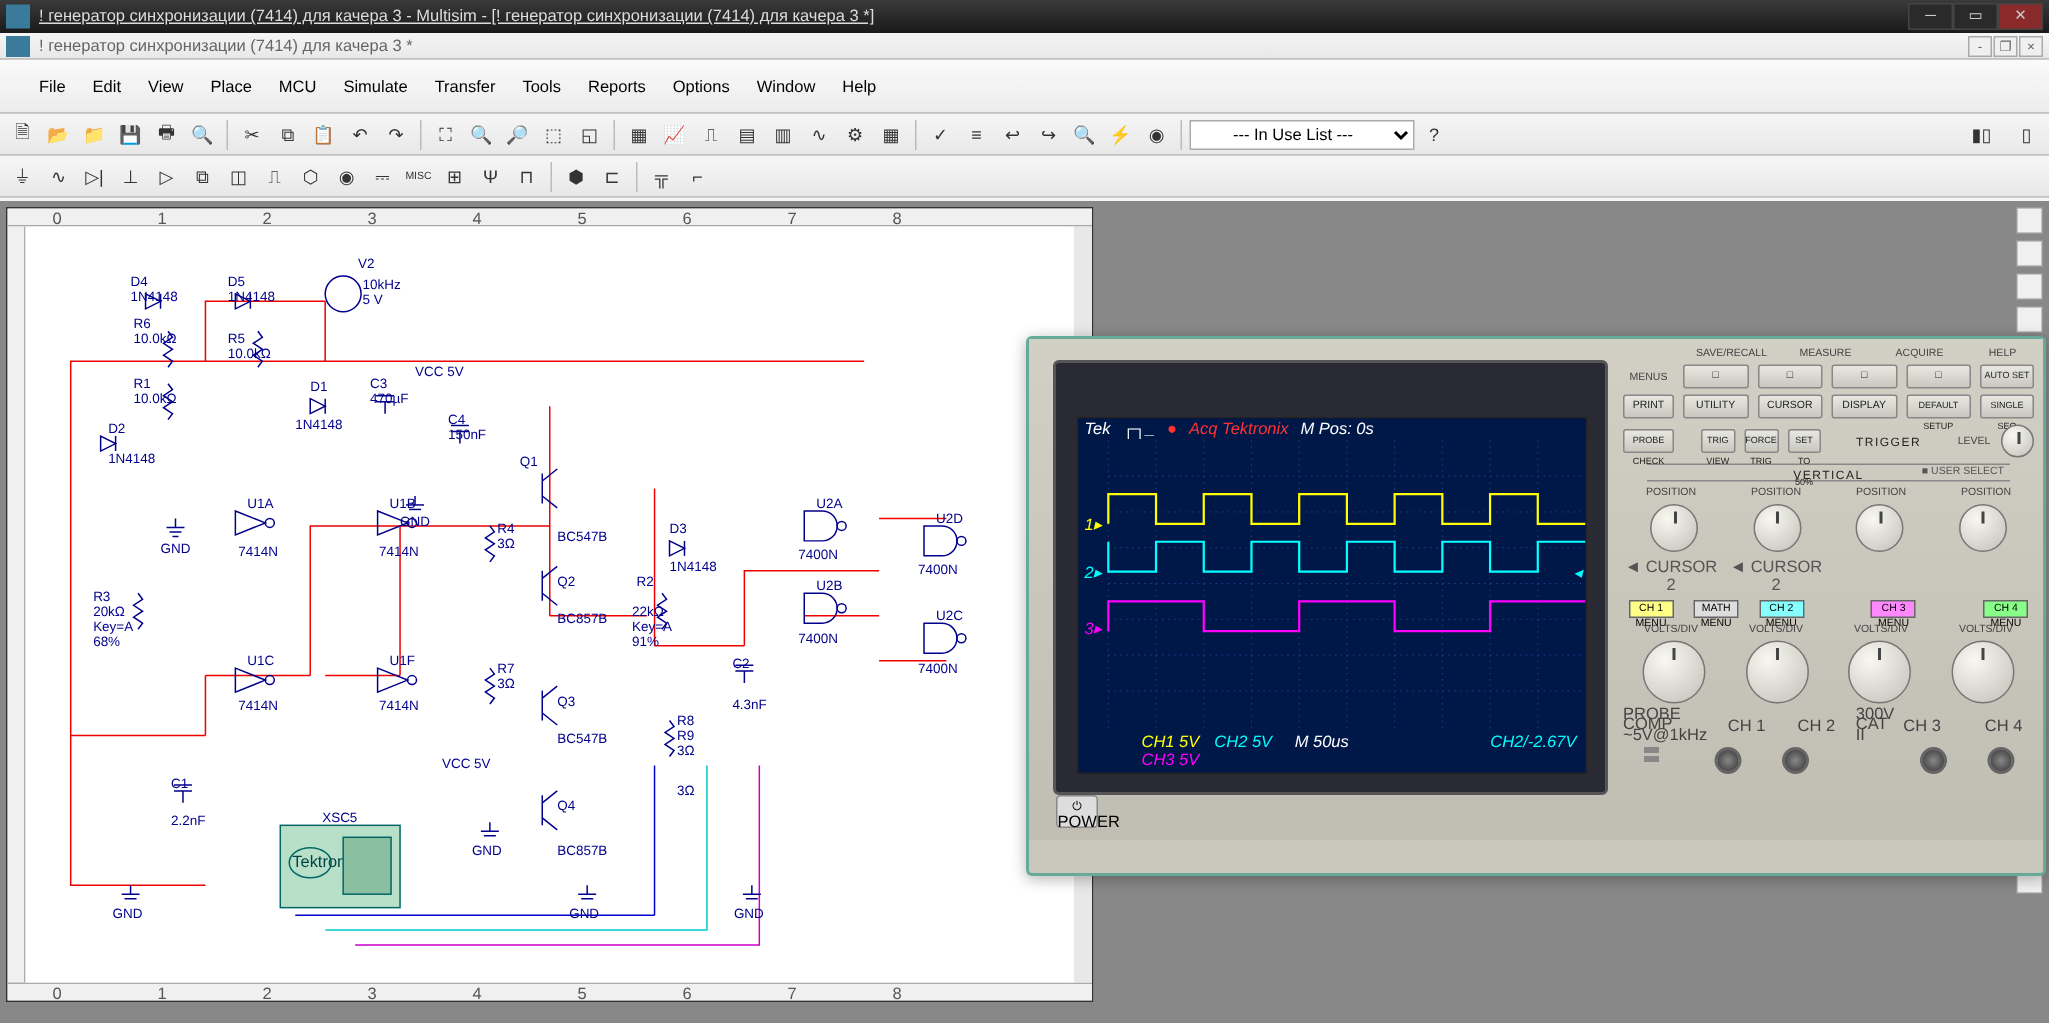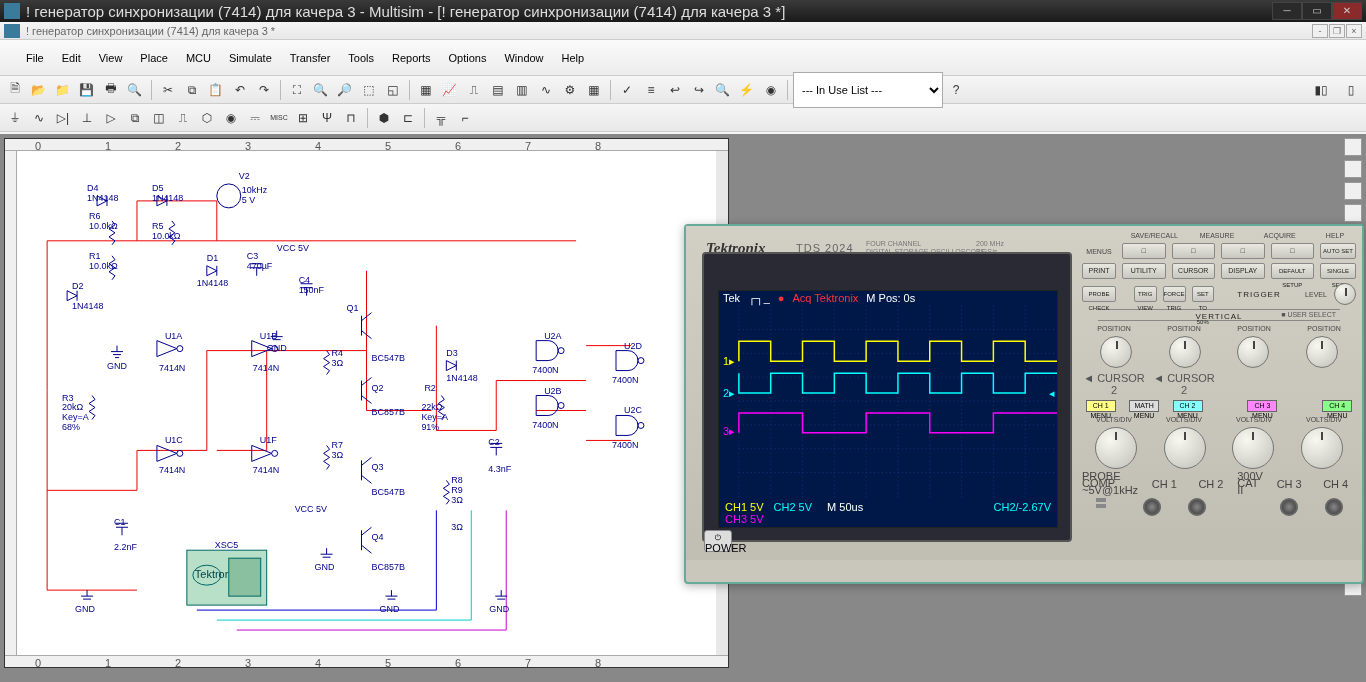--- a/index.html
+++ b/index.html
@@ -1,39 +1,39 @@
 <!DOCTYPE html>
 <html><head>
 <meta charset="utf-8">
 <style>
 * { margin:0; padding:0; box-sizing:border-box; font-family:Tahoma,Arial,sans-serif; font-size:11px; user-select:none; }
 body { background:#8a8a8a; width:1366px; height:682px; overflow:hidden; position:relative; }
 
 
 .titlebar { height:22px; background:linear-gradient(#3a3a3a,#1a1a1a); display:flex; align-items:center; color:#ddd; padding:0 4px; }
 .titlebar .appicon { width:16px; height:16px; background:#3a7a9a; margin-right:6px; }
-.titlebar .title { flex:1; font-size:15px; }
+.titlebar .title { flex:1; font-size:11px;text-decoration:underline; }
 .winbtns { display:flex; gap:0; }
 .winbtn { width:30px; height:18px; background:#2a2a2a; color:#ccc; text-align:center; line-height:16px; border:1px solid #444; font-size:10px; cursor:pointer; }
 .winbtn.close { background:#8a2a2a; }
 
 
 .mdititle { height:18px; background:linear-gradient(#f5f5f5,#e8e8e8); display:flex; align-items:center; border-bottom:1px solid #ccc; padding:0 4px; color:#666; font-size:11px; }
 .mdititle .mdibtns { margin-left:auto; display:flex; gap:1px; }
 .mdibtn { width:16px; height:14px; border:1px solid #aaa; background:#f0f0f0; text-align:center; line-height:12px; font-size:9px; cursor:pointer; }
 
 
 .menubar { height:36px; background:linear-gradient(#fafafa,#ececec); display:flex; align-items:center; padding:0 18px; gap:2px; border-bottom:1px solid #ccc; }
 .menuitem { padding:2px 8px; cursor:pointer; }
 
 
 .toolbar { height:28px; background:linear-gradient(#f6f6f6,#e8e8e8); display:flex; align-items:center; padding:0 4px; gap:2px; border-bottom:1px solid #ccc; }
 .tbtn { width:22px; height:22px; border:1px solid transparent; display:flex; align-items:center; justify-content:center; cursor:pointer; font-size:12px; color:#333; }
 .tsep { width:1px; height:20px; background:#bbb; margin:0 3px; }
-.tcombo { height:36px; border:1px solid #aaa; background:#fff; font-size:11px; padding:0 4px; width:150px; }
+.tcombo { height:20px; border:1px solid #aaa; background:#fff; font-size:11px; padding:0 4px; width:150px;text-align:center; }
 
 
 .playbar { height:28px; background:linear-gradient(#f6f6f6,#e8e8e8); display:flex; align-items:center; justify-content:center; gap:2px; border-bottom:1px solid #ccc; }
 .pbtn { width:26px; height:22px; border:1px solid #bbb; background:#f4f4f4; display:flex; align-items:center; justify-content:center; cursor:pointer; }
 
 
 .workspace { position:absolute; top:134px; left:0; right:0; bottom:0; background:#888; }
 .canvas-wrap { position:absolute; left:4px; top:4px; width:725px; height:530px; background:#fff; border:1px solid #333; overflow:hidden; }
 .ruler-h { height:12px; background:#f0f0f0; border-bottom:1px solid #aaa; position:relative; font-size:8px; color:#555; }
 .ruler-h span { position:absolute; top:1px; }
@@ -50,30 +50,30 @@
 .sym { stroke:#00008b; stroke-width:1; fill:none; }
 
 
 .rightpal { position:absolute; right:2px; top:4px; width:20px; display:flex; flex-direction:column; gap:4px; }
 .palbtn { width:18px; height:18px; border:1px solid #999; background:#f0f0f0; cursor:pointer; }
 
 
 .scope { position:absolute; left:684px; top:90px; width:680px; height:360px; background:#c9c6bb; border:2px solid #6a9; border-radius:4px; box-shadow:0 2px 10px rgba(0,0,0,.3); }
 .scope-title { height:22px; background:linear-gradient(#f0f0f0,#d8d8d8); border-bottom:1px solid #999; display:flex; align-items:center; padding:0 8px; font-size:12px; color:#333; }
 .scope-body { position:relative; height:calc(100% - 22px); background:linear-gradient(#d2cfc4,#c0bdb2); }
-.scope-face { position:absolute; left:16px; top:26px; width:370px; height:290px; background:#2a2a35; border:2px solid #555; border-radius:4px; }
+.scope-face { position:absolute; left:16px; top:14px; width:370px; height:290px; background:#2a2a35; border:2px solid #555; border-radius:4px;font-style:italic; }
 .scope-brand { position:absolute; left:20px; top:14px; font-family:Georgia,serif; font-style:italic; font-size:15px; color:#333; font-weight:bold; }
 .scope-model { position:absolute; left:110px; top:16px; font-size:11px; color:#666; letter-spacing:1px; }
 .scope-spec { position:absolute; left:180px; top:14px; font-size:7px; color:#777; line-height:8px; }
 .scope-spec2 { position:absolute; left:290px; top:14px; font-size:7px; color:#777; line-height:8px; }
 .scope-screen { position:absolute; left:14px; top:36px; width:340px; height:238px; background:#001848; border:1px solid #222; }
 .scope-header { height:14px; background:#001848; color:#fff; font-size:8px; display:flex; align-items:center; padding:0 4px; gap:8px; }
 .scope-header .acq { color:#f33; }
 .scope-plot { position:relative; width:100%; height:194px; }
-.scope-footer { height:28px; font-size:9px; padding:2px 6px; }
+.scope-footer { height:28px; font-size:9px; padding:2px 6px;margin-left:36px; }
 .scope-footer .ch1 { color:#ff0; }
 .scope-footer .ch2 { color:#0ff; }
 .scope-footer .ch3 { color:#f0f; }
 .scope-footer .mtime { color:#fff; }
 .scope-power { position:absolute; left:18px; bottom:8px; width:28px; height:22px; border:1px solid #888; background:#ddd; border-radius:3px; font-size:8px; text-align:center; line-height:10px; padding-top:2px; cursor:pointer; }
 .scope-panel { position:absolute; left:396px; top:6px; right:6px; bottom:6px; }
 .sp-row { display:flex; gap:6px; margin-bottom:4px; align-items:center; }
 .sp-btn { flex:1; height:16px; background:linear-gradient(#e8e8e0,#c8c8c0); border:1px solid #888; border-radius:2px; font-size:7px; text-align:center; line-height:14px; cursor:pointer; color:#222; }
 .sp-label { font-size:7px; color:#444; text-align:center; flex:1; }
 .sp-section { border-top:1px solid #888; border-bottom:1px solid #888; padding:2px 0; margin:4px 16px; }
@@ -654,21 +654,21 @@
           <div class="knob lg"></div>
           <div class="knob lg"></div>
           <div class="knob lg"></div>
           <div class="knob lg"></div>
         </div>
         <div class="sp-row" style="font-size:7px;color:#444">
           <div style="flex:0 0 30px;line-height:7px">PROBE COMP ~5V@1kHz</div>
           <div style="flex:1;text-align:center">CH 1</div>
           <div style="flex:1;text-align:center">CH 2</div>
           <div style="flex:0 0 22px;line-height:7px">300V CAT II</div>
-          <div style="flex:1;text-align:center">CH 3</div>
+          <div style="flex:1;">CH 3</div>
           <div style="flex:1;text-align:center">CH 4</div>
         </div>
         <div class="sp-bnc-row">
           <div style="width:20px;display:flex;flex-direction:column;gap:2px">
               <div style="width:10px;height:4px;background:#888"></div>
               <div style="width:10px;height:4px;background:#888"></div>
             </div>
           <div class="bnc"></div>
           <div class="bnc"></div>
           <div style="width:20px"></div>

